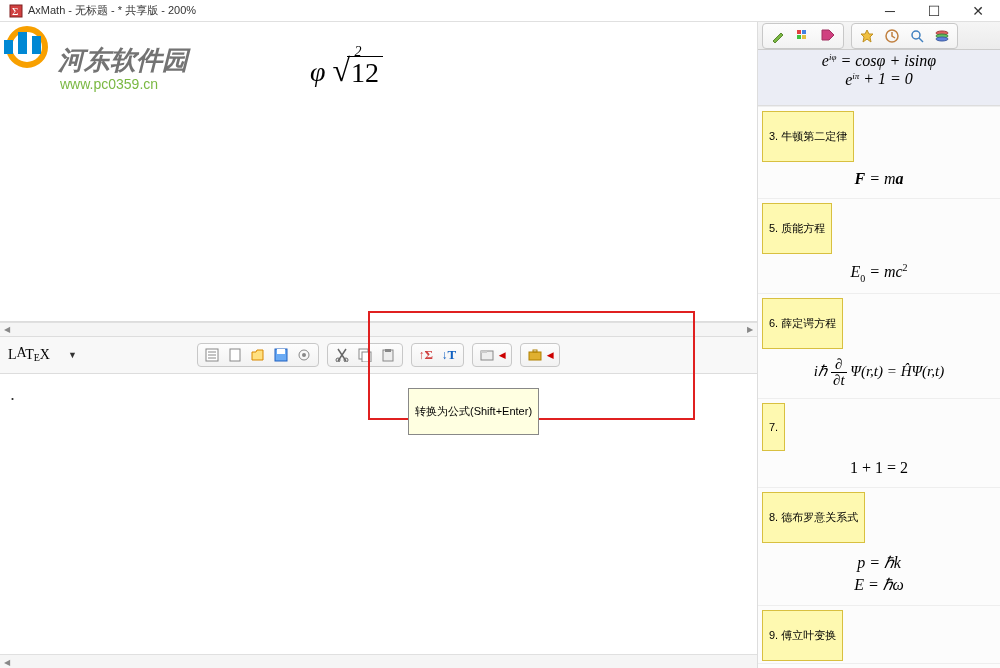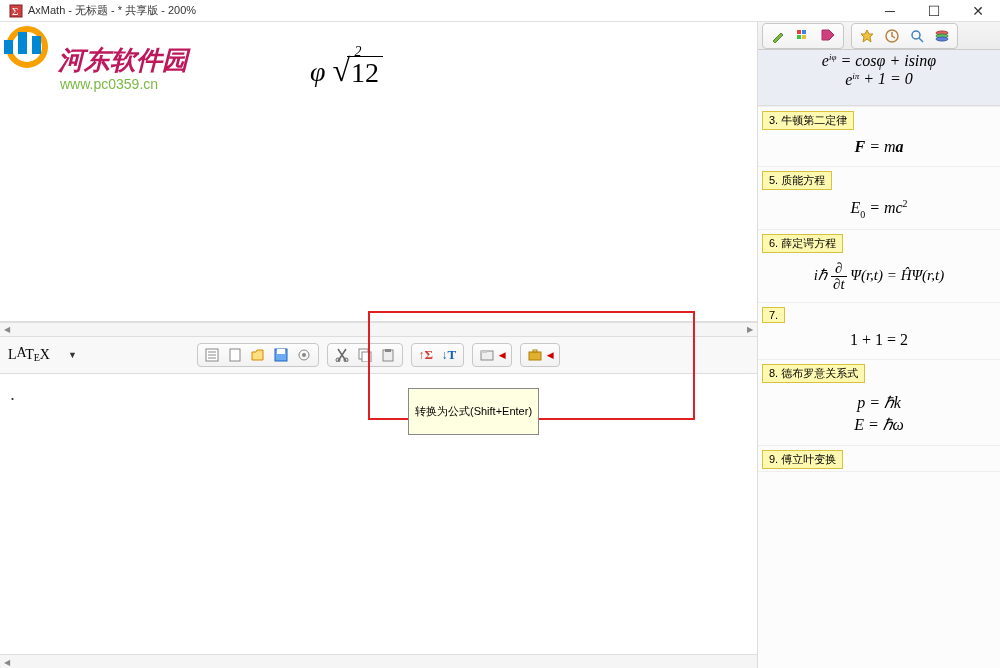--- a/index.html
+++ b/index.html
@@ -6,21 +6,21 @@
 body { font-family: "Microsoft YaHei", Arial, sans-serif; font-size: 12px; background: #fff; width: 1000px; height: 668px; overflow: hidden; position: relative; }
 
 .title-bar { height: 22px; background: #fff; display: flex; align-items: center; padding: 0 8px; border-bottom: 1px solid #e0e0e0; }
 .title-icon { width: 16px; height: 16px; margin-right: 4px; display: flex; align-items: center; justify-content: center; }
 .title-text { font-size: 11px; color: #333; flex: 1; }
 .window-controls { display: flex; align-items: center; gap: 16px; }
 .win-btn { width: 28px; height: 20px; display: flex; align-items: center; justify-content: center; cursor: default; font-size: 14px; color: #333; }
 
 .watermark { position: absolute; left: 0px; top: 10px; z-index: 100; pointer-events: none; }
 .watermark-logo { display: flex; align-items: center; gap: 4px; }
-.watermark-text { font-size: 26px; font-weight: bold; color: #be185d; font-style: italic; margin-top: 33px; }
+.watermark-text { font-size: 26px; font-weight: bold; color: #737373; font-style: italic; margin-top: 33px; }
 .watermark-url { font-size: 14px; color: #7ab842; margin-top: -2px; margin-left: 60px; }
 
 .main { display: flex; height: calc(100% - 22px); }
 .left-panel { width: 758px; display: flex; flex-direction: column; border-right: 1px solid #ddd; }
 .right-panel { flex: 1; background: #fafafa; display: flex; flex-direction: column; }
 
 .editor-area { height: 300px; background: #fff; position: relative; border-bottom: 1px solid #ddd; }
 .formula { position: absolute; left: 310px; top: 30px; font-family: 'Times New Roman', serif; font-size: 28px; font-style: italic; }
 .formula .radical { position: relative; display: inline-flex; align-items: flex-end; }
 .formula .index { position: absolute; font-size: 14px; left: 22px; top: -8px; }
@@ -58,21 +58,21 @@
 .latex-editor { flex: 1; background: #fff; position: relative; padding: 10px; }
 .cursor-dot { font-size: 18px; color: #333; }
 
 .tooltip { position: absolute; background: #ffffe1; border: 1px solid #888; padding: 15px 6px; font-size: 11px; white-space: nowrap; z-index: 60; }
 
 .side-toolbar { height: 28px; background: linear-gradient(#f5f5f5,#ececec); border-bottom: 1px solid #ccc; display: flex; align-items: center; padding: 0 4px; gap: 3px; }
 .side-btn { width: 20px; height: 20px; border: 1px solid transparent; border-radius: 3px; display: flex; align-items: center; justify-content: center; cursor: pointer; }
 
 .side-list { flex: 1; overflow: hidden; background: #fcfcfc; }
 .snippet { border-bottom: 1px solid #eee; }
-.snippet-head { background: #fef9b0; border: 1px solid #d8c040; display: inline-block; padding: 1px 6px; margin: 4px 4px 2px 4px; font-size: 11px; }
+.snippet-head { background: #fef9b0; border: 1px solid #d8c040; display: inline-block; padding: 17px 6px; margin: 4px 4px 2px 4px; font-size: 11px; }
 .snippet-body { text-align: center; padding: 6px 4px 10px 4px; font-family: 'Times New Roman', serif; font-size: 16px; font-style: italic; }
 .snippet-body.first { background: #ebedf5; border-bottom: 1px solid #ddd; padding: 2px 4px 16px 4px;}
 .snippet .upright { font-style: normal; }
 .triangle-svg { display: block; margin: 0 auto; }
 
 .bottom-scroll { height: 14px; background: #f5f5f5; border-top: 1px solid #e0e0e0; display: flex; }
 .bottom-scroll .track { flex: 1; }
 
 </style>
 </head>

